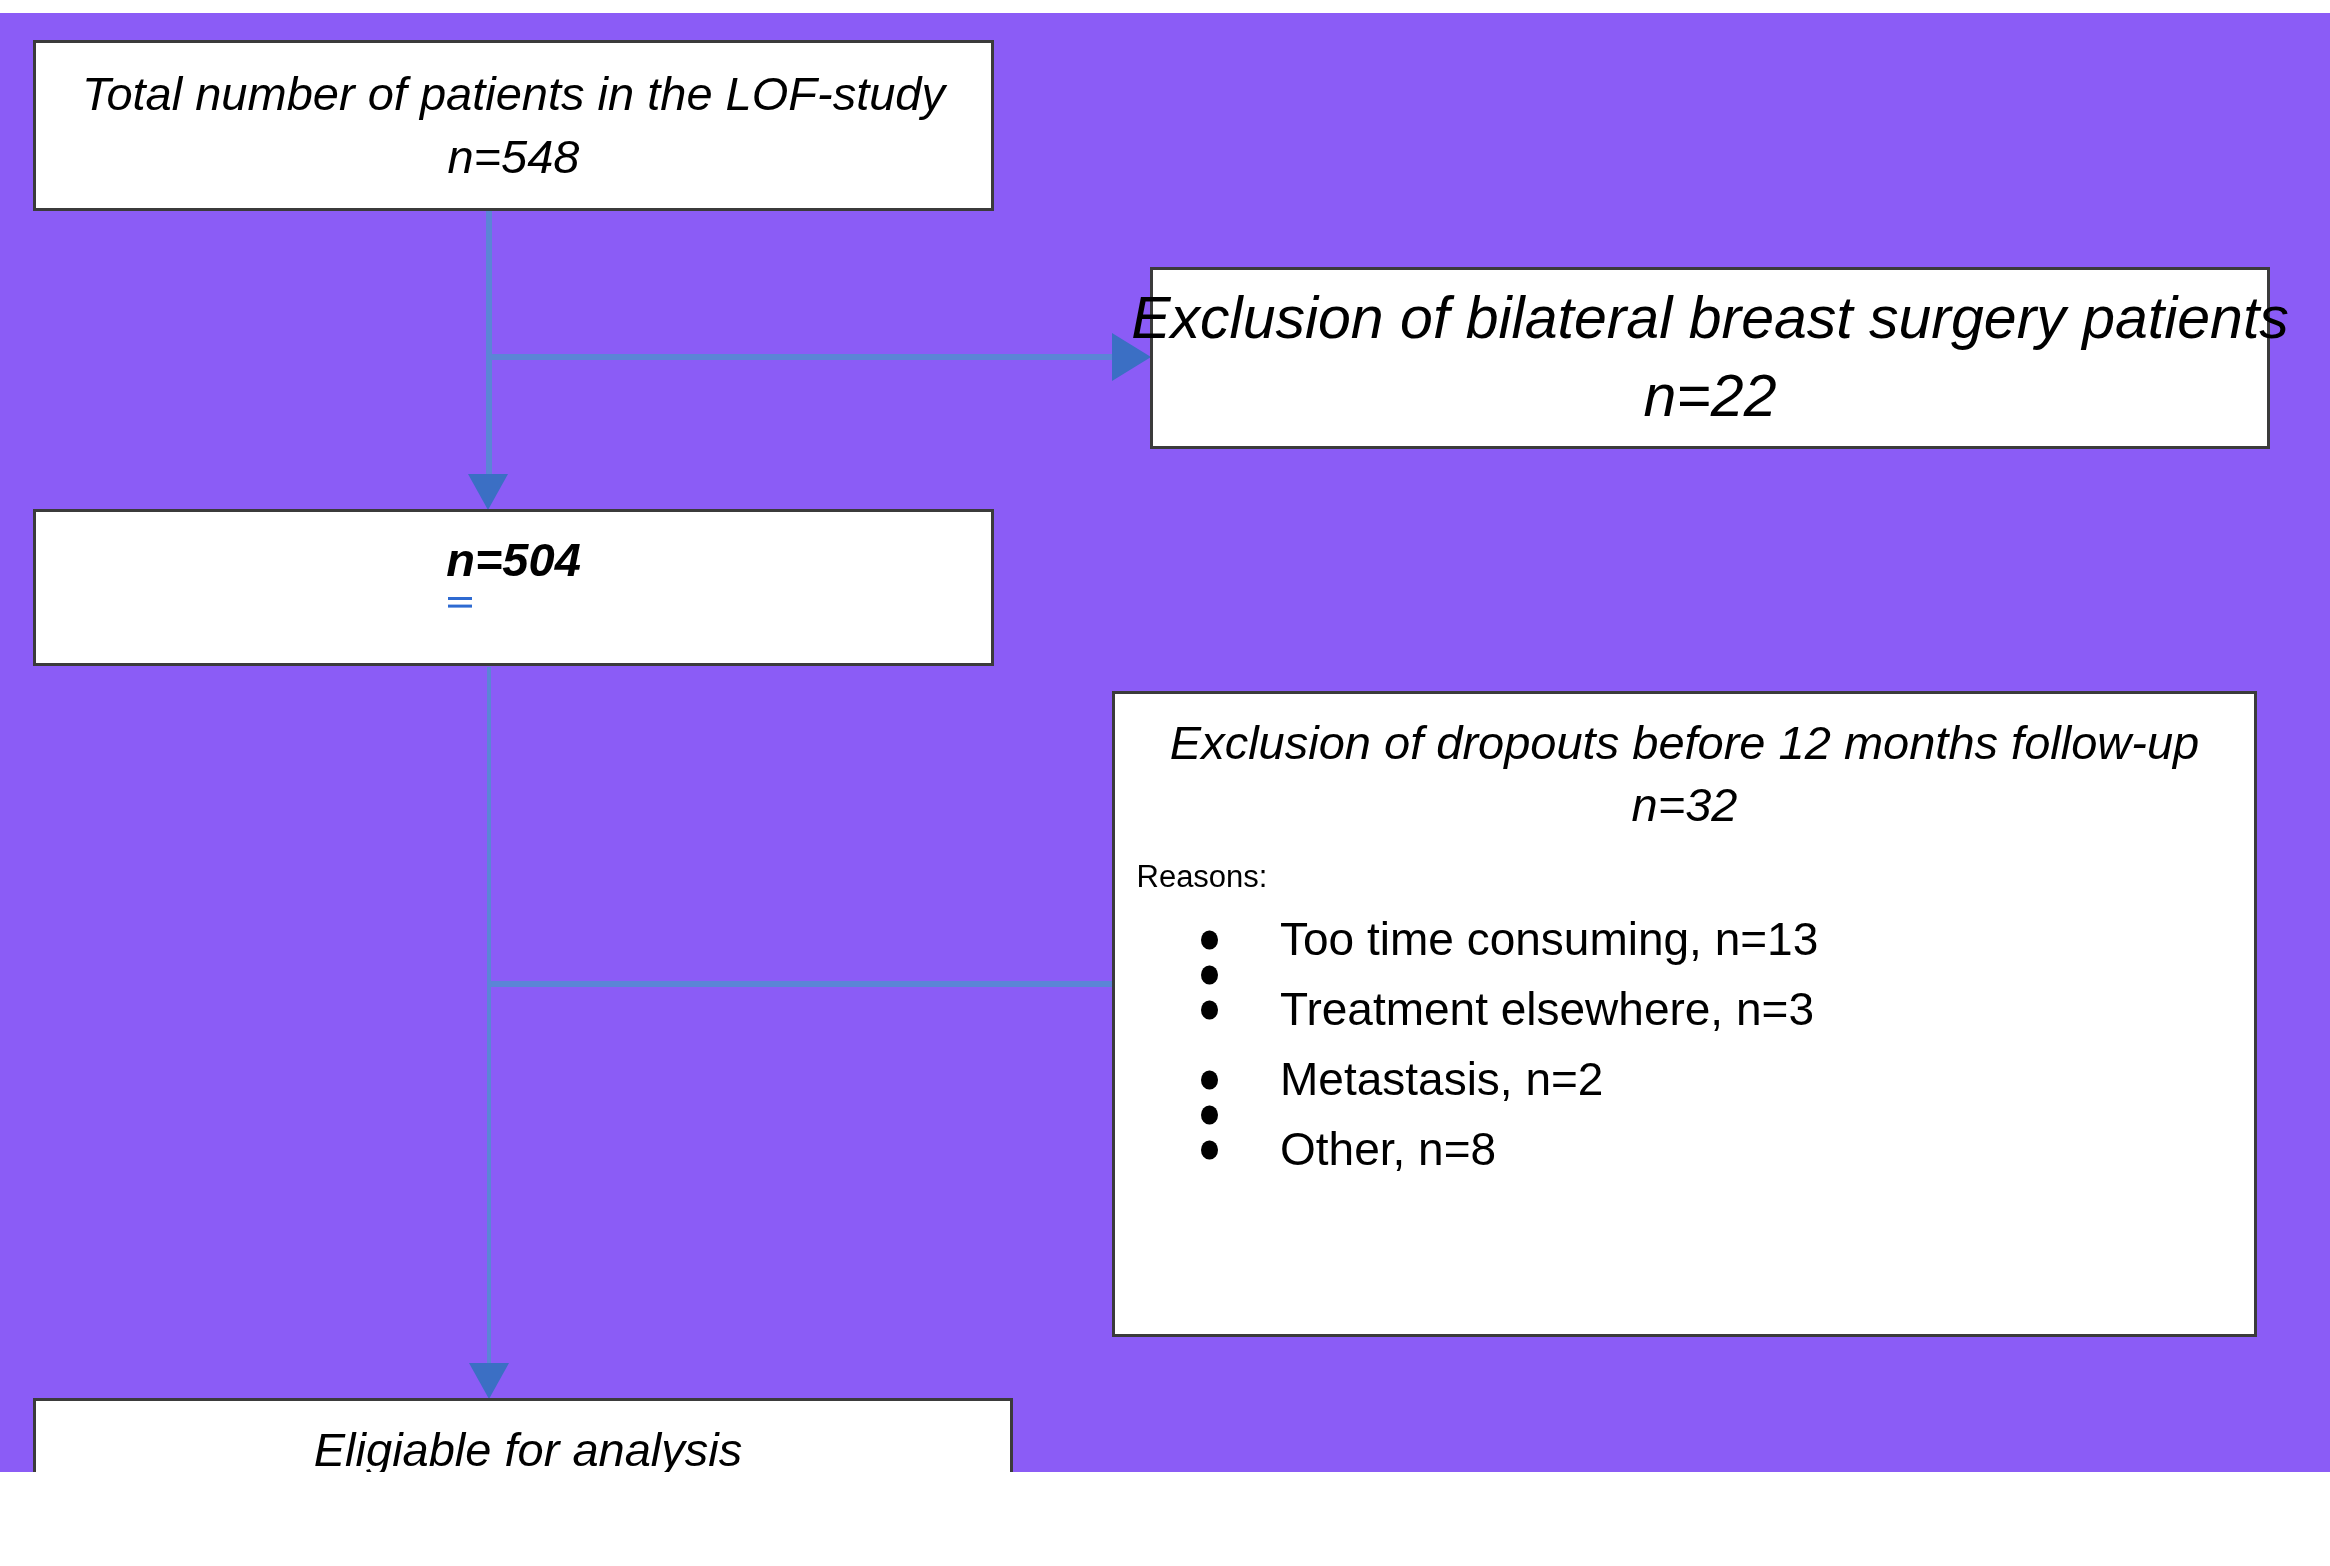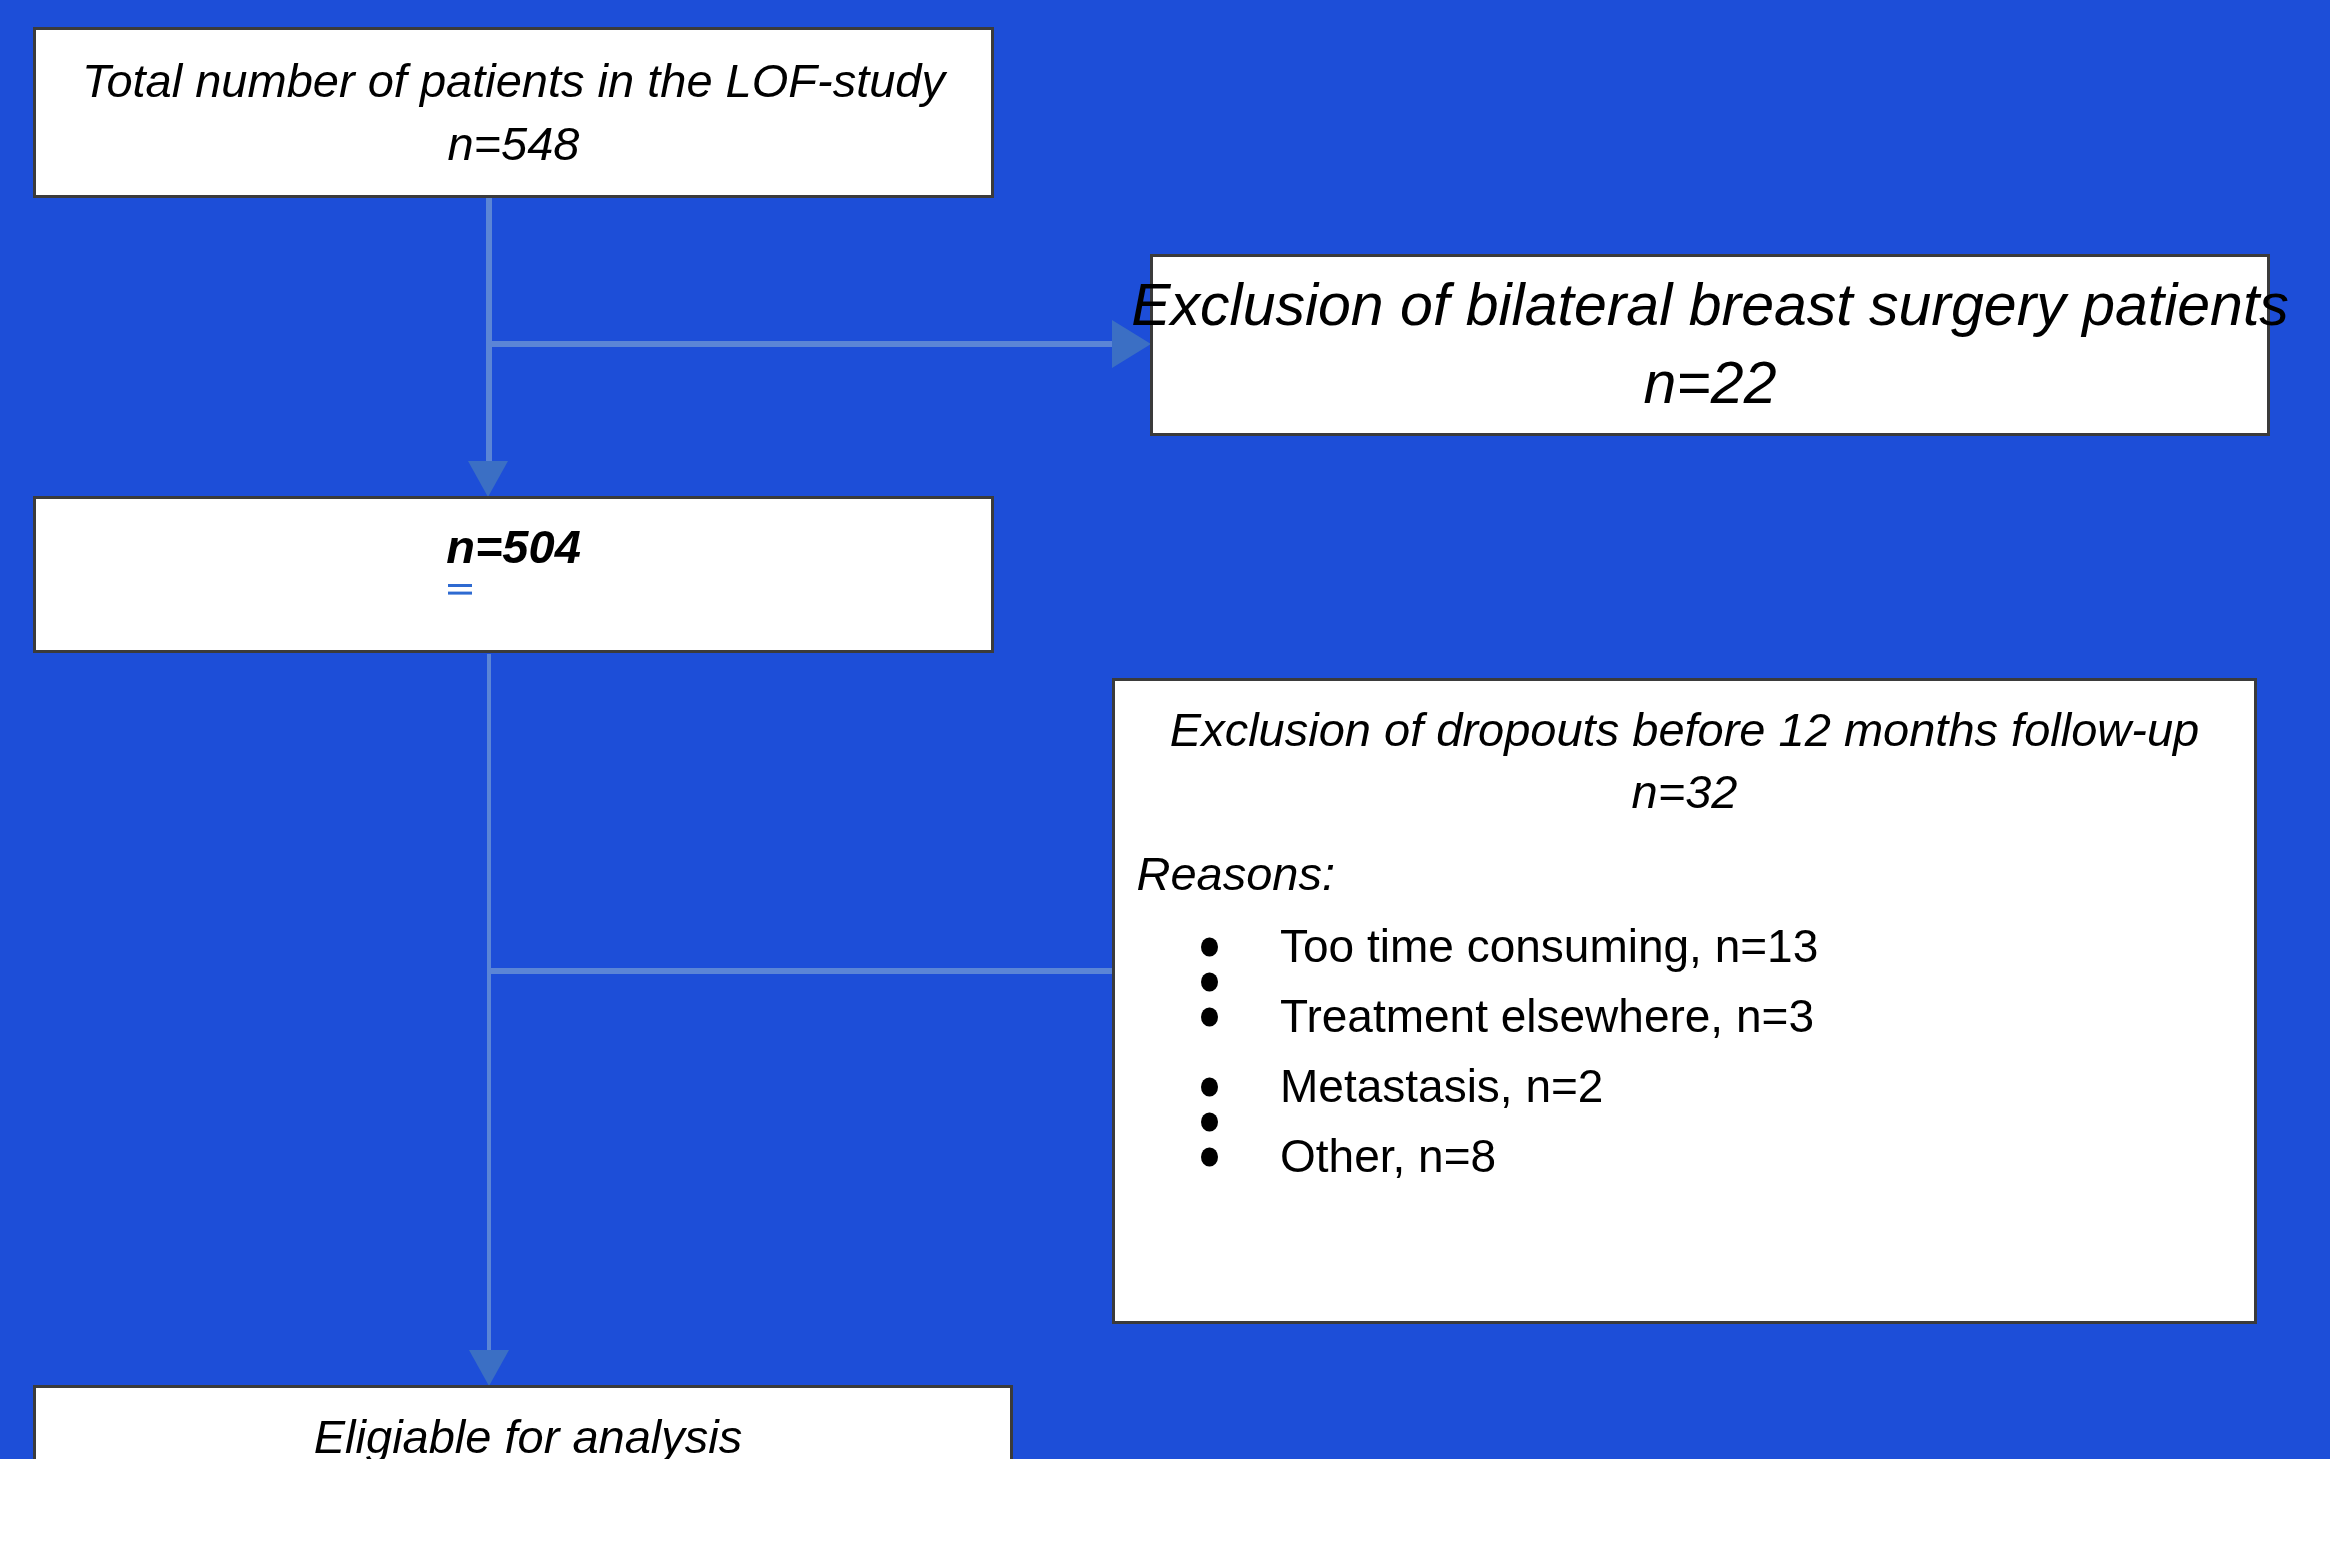--- a/index.html
+++ b/index.html
@@ -7,22 +7,23 @@
     padding: 0;
     background: #ffffff;
   }
   body {
     font-family: "Liberation Sans", sans-serif;
   }
   #canvas {
     position: relative;
     width: 2330px;
     height: 1459px;
-    background: #1d4ed8;
+    background: #8b5cf6;
     overflow: hidden;
+    margin-top: 13px;
   }
   .flow-box {
     position: absolute;
     box-sizing: border-box;
     border: 3.2px solid #3b3b3b;
     background: #ffffff;
     display: flex;
     flex-direction: column;
     justify-content: center;
     align-items: center;
@@ -98,22 +99,21 @@
     justify-content: flex-start;
     align-items: stretch;
     text-align: left;
     padding: 18px 19px 0 19px;
   }
   #box-excl-dropouts .dropout-heading {
     text-align: center;
   }
   #box-excl-dropouts .dropout-heading .box-line { font-size: 47px; }
   .reasons-label {
-    font-style: italic;
-    font-size: 47px;
+    font-size: 31px;
     color: #000000;
     margin-top: 21.6px;
     margin-left: 2.5px;
     line-height: 1.25;
   }
   ul.reasons-list {
     list-style: none;
     margin: 9px 0 0 0;
     padding: 0 0 0 67px;
   }

